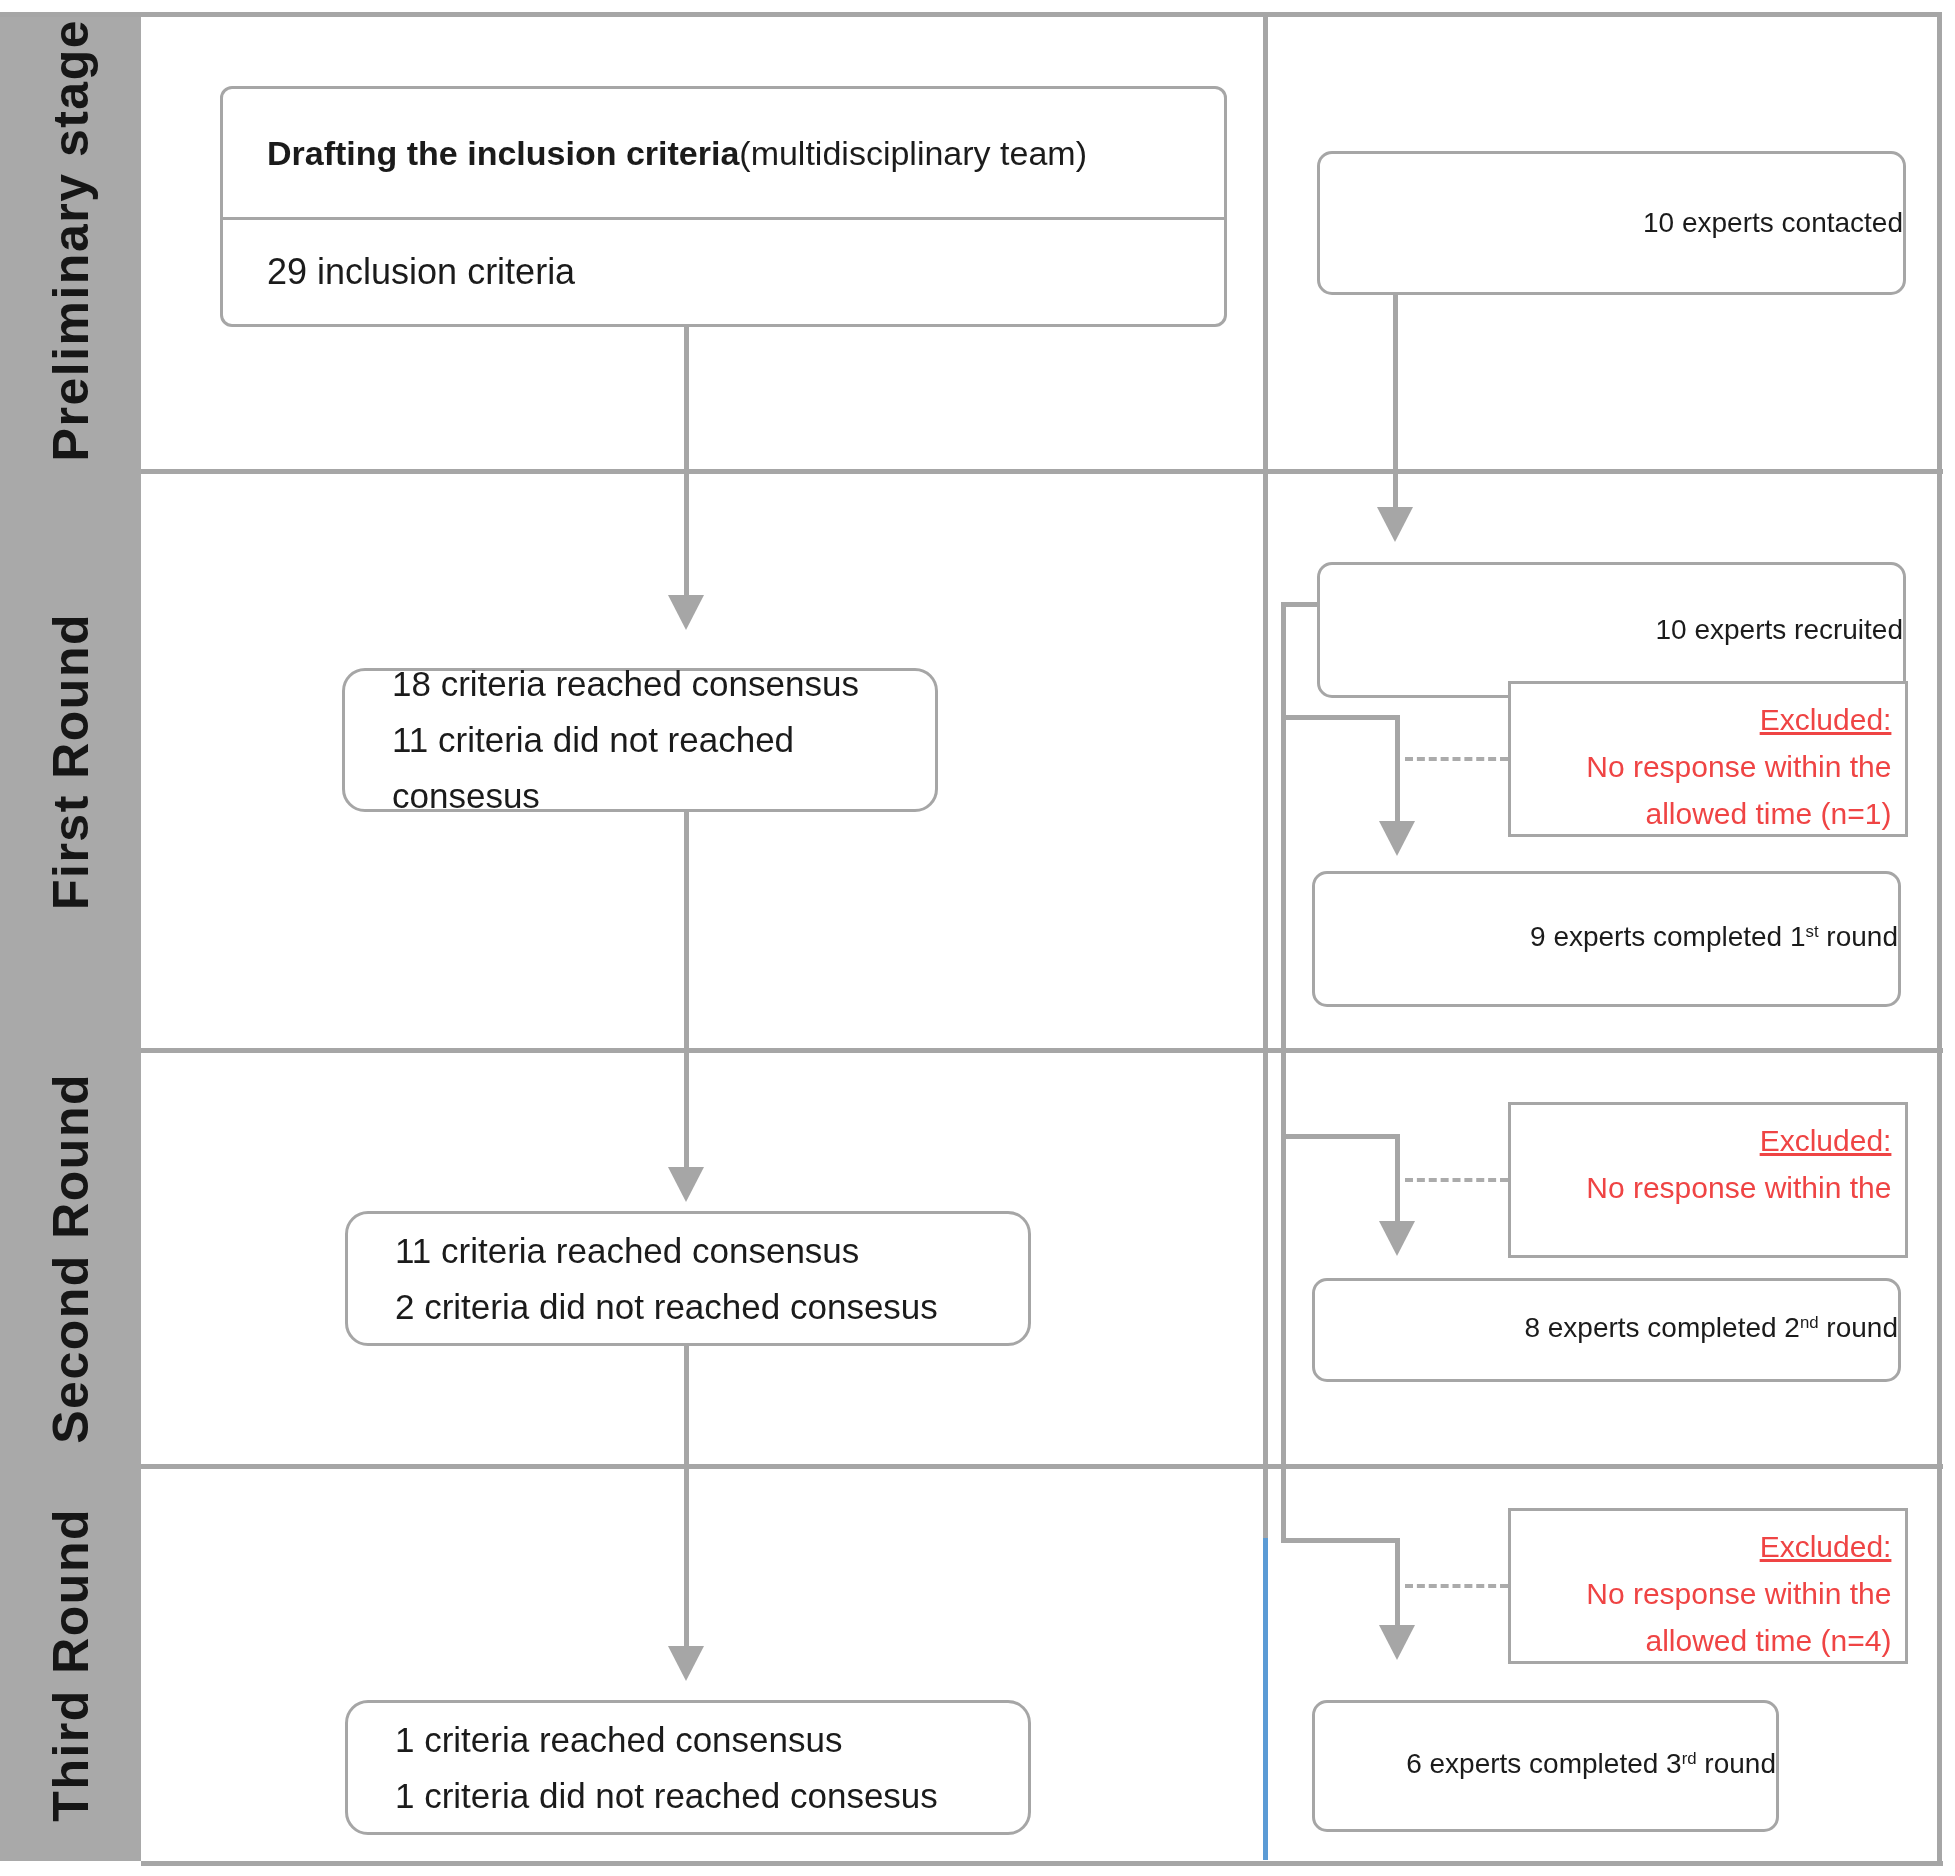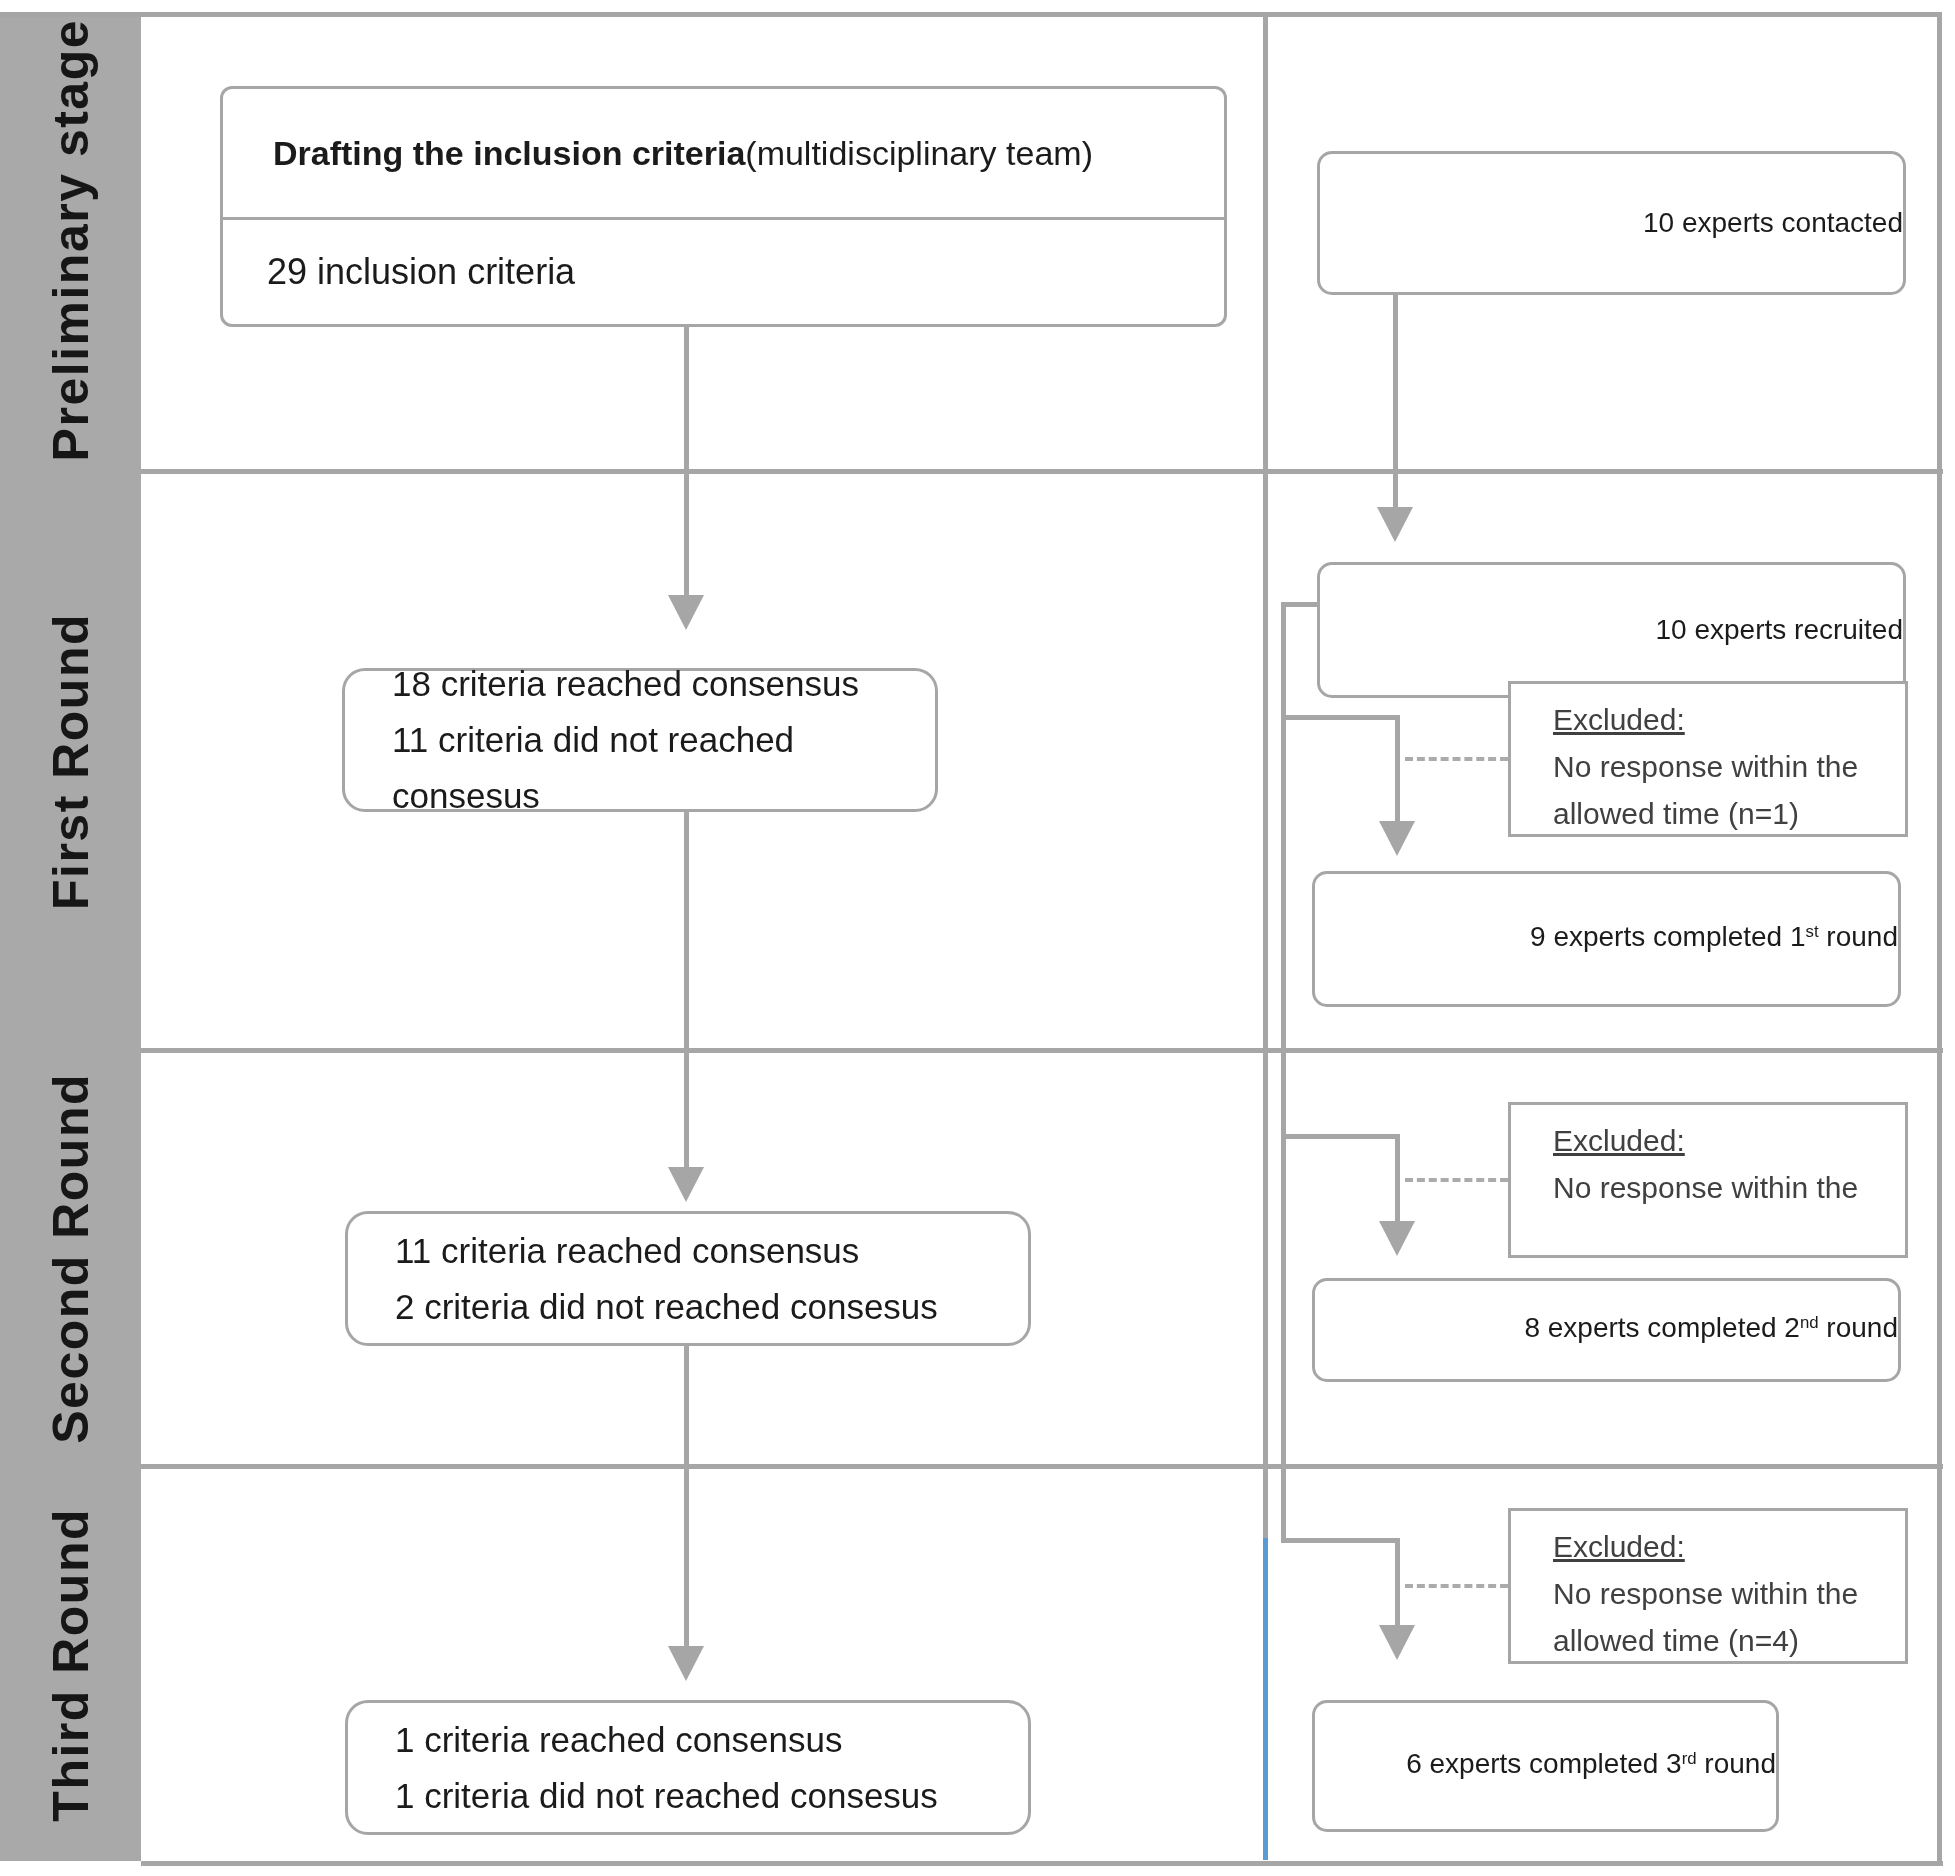--- a/index.html
+++ b/index.html
@@ -26,25 +26,25 @@
   }
   .rbox.lpad{padding-left:47px;padding-right:23px;}
   .rbox.center{align-items:flex-end;font-size:28px;border-radius:15px;}
   
   #drafting-box{border-radius:12px;padding:0;justify-content:flex-start;}
   #drafting-box .cell-top{
     height:128px;border-bottom:3.8px solid #a6a6a6;display:flex;align-items:center;
     padding-left:44px;font-size:34px;white-space:nowrap;
   }
   #drafting-box .cell-bottom{flex:1;display:flex;align-items:center;padding-left:44px;font-size:36px;}
-  .bold{font-weight:700;margin-left:6px;}
+  .bold{font-weight:700;}
   
   .xbox{
     position:absolute;background:#fff;border:3px solid #a6a6a6;box-sizing:border-box;
-    font-size:30px;line-height:47px;padding:12px 13.6px 0 42px;color:#404040;
+    font-size:30px;line-height:47px;padding:12px 13.6px 0 42px;color:#ef4444;text-align:right;
   }
   .xbox .hd{text-decoration:underline;}
   
   .ahead{position:absolute;width:0;height:0;border-left:18px solid transparent;
          border-right:18px solid transparent;border-top:35px solid #a6a6a6;}
   .dash{position:absolute;height:0;border-top:4.5px dashed #ababab;}
   .sup{font-size:60%;position:relative;top:-0.55em;}
 </style>
 </head>
 <body>

